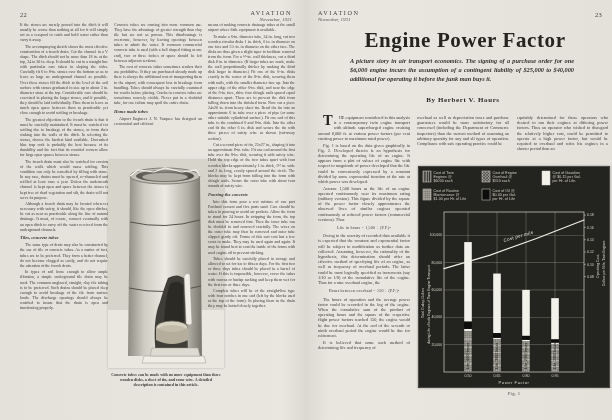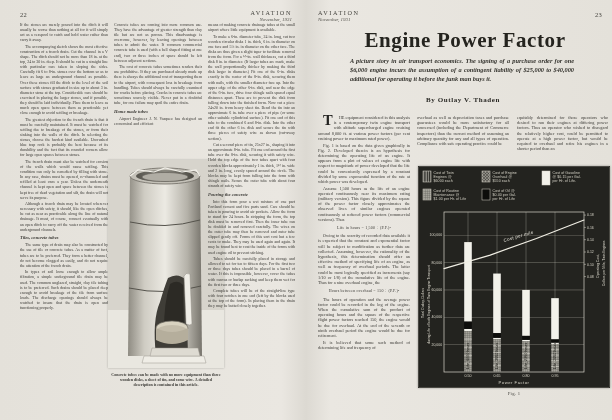--- a/index.html
+++ b/index.html
@@ -149,21 +149,21 @@
 
   <section class="page page-right">
     <div class="ph-right-mast">
       <div class="mast-title">AVIATION</div>
       <div class="mast-date">November, 1931</div>
     </div>
     <span class="pnum ph-right-num">23</span>
 
     <h1 class="article-title">Engine Power Factor</h1>
     <p class="subtitle">A picture story in air transport economics.  The signing of a purchase order for one $6,000 engine incurs the assumption of a contingent liability of $25,000 to $40,000 additional for operating it before the junk man buys it.</p>
-    <div class="byline">By Outlay V. Thaden</div>
+    <div class="byline">By Herbert V. Hours</div>
 
     <div class="col pr-col" style="left:12px;top:115px;width:92px;height:278px;">
         <div class="para"><span class="dropcap">T</span>HE equipment considered in this analysis is a contemporary twin engine transport with altitude supercharged engine cruising around 8,000 ft. at various power factors (per cent cruising power to maximum rated power).</div>
         <div class="para">Fig. 1 is based on the data given graphically in Fig. 2. Developed therein is an hypothesis for determining the operating life of an engine. It appears from a plot of values of engine life with respect to magnitude of power developed that the life could be conveniently expressed by a constant divided by some exponential function of the rate at which power was developed.</div>
         <div class="para">Assume 1,500 hours as the life of an engine operated continuously near its maximum rating (military version). This figure divided by the square of the power factor closely approximates the observed lives of similar engines operated continuously at reduced power factors (commercial versions). Thus</div>
         <div class="equation">Life in hours = 1,500 ÷ (P.F.)²</div>
         <div class="para">Owing to the scarcity of recorded data available it is expected that the constant and exponential factor will be subject to modification as further data are collected. Assuming, however, the rationality of the hypothesis, this determination should offer an effective method of specifying life of an engine, as well as frequency of overhaul periods. The latter could be most logically specified as increments (say 1/10 or 1/8) of the cumulative life of the engine. Thus for a nine overhaul engine, the</div>
         <div class="equation">Hours between overhaul = 150 ÷ (P.F.)²</div>
         <div class="para">The hours of operation and the average power factor could be recorded in the log of the engine. When the cumulative sum of the product of operating hours and the square of the respective flight power factors reached 150, the engine would be due for overhaul. At the end of the seventh or ninth overhaul period the engine would be due for retirement.</div>
         <div class="para">It is believed that some such method of determining life and frequency of</div>

